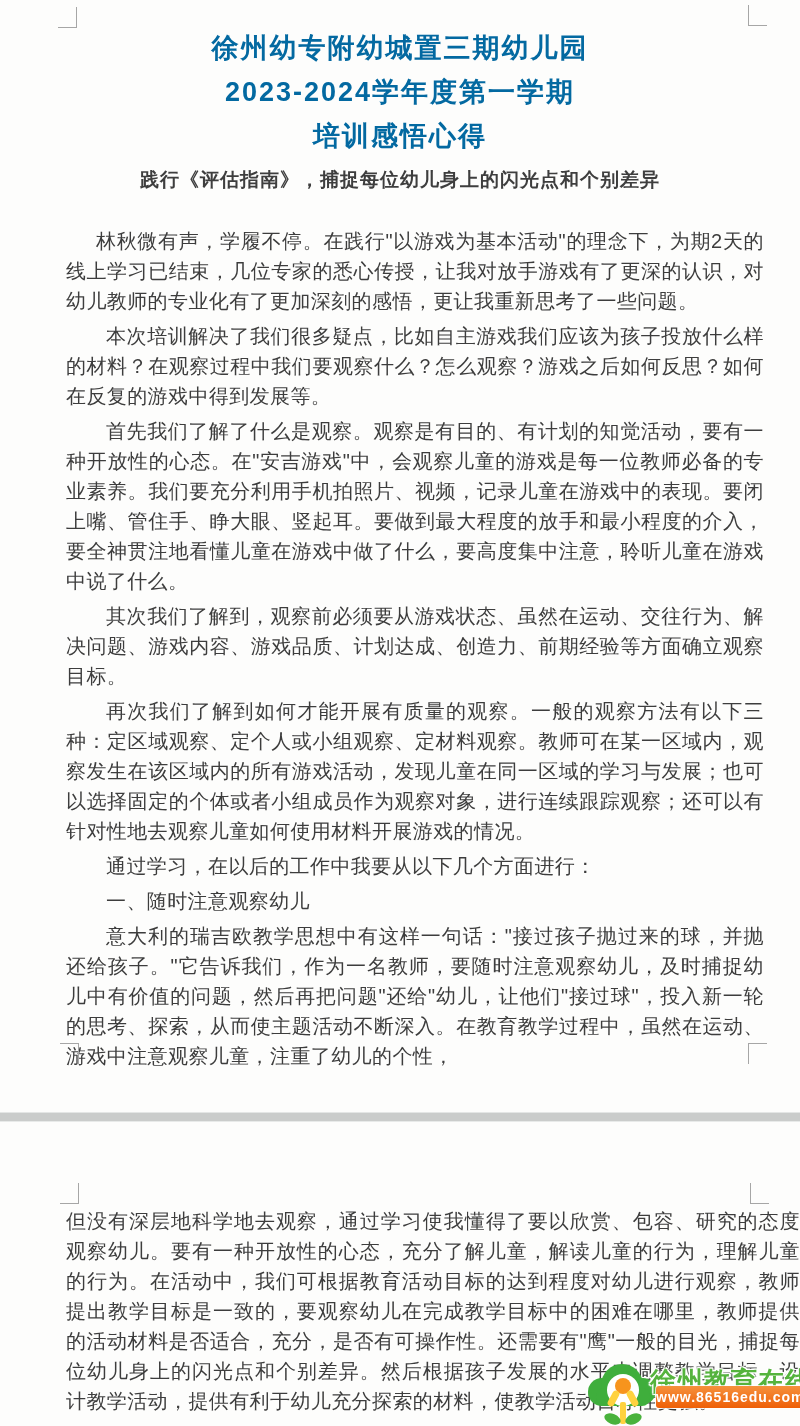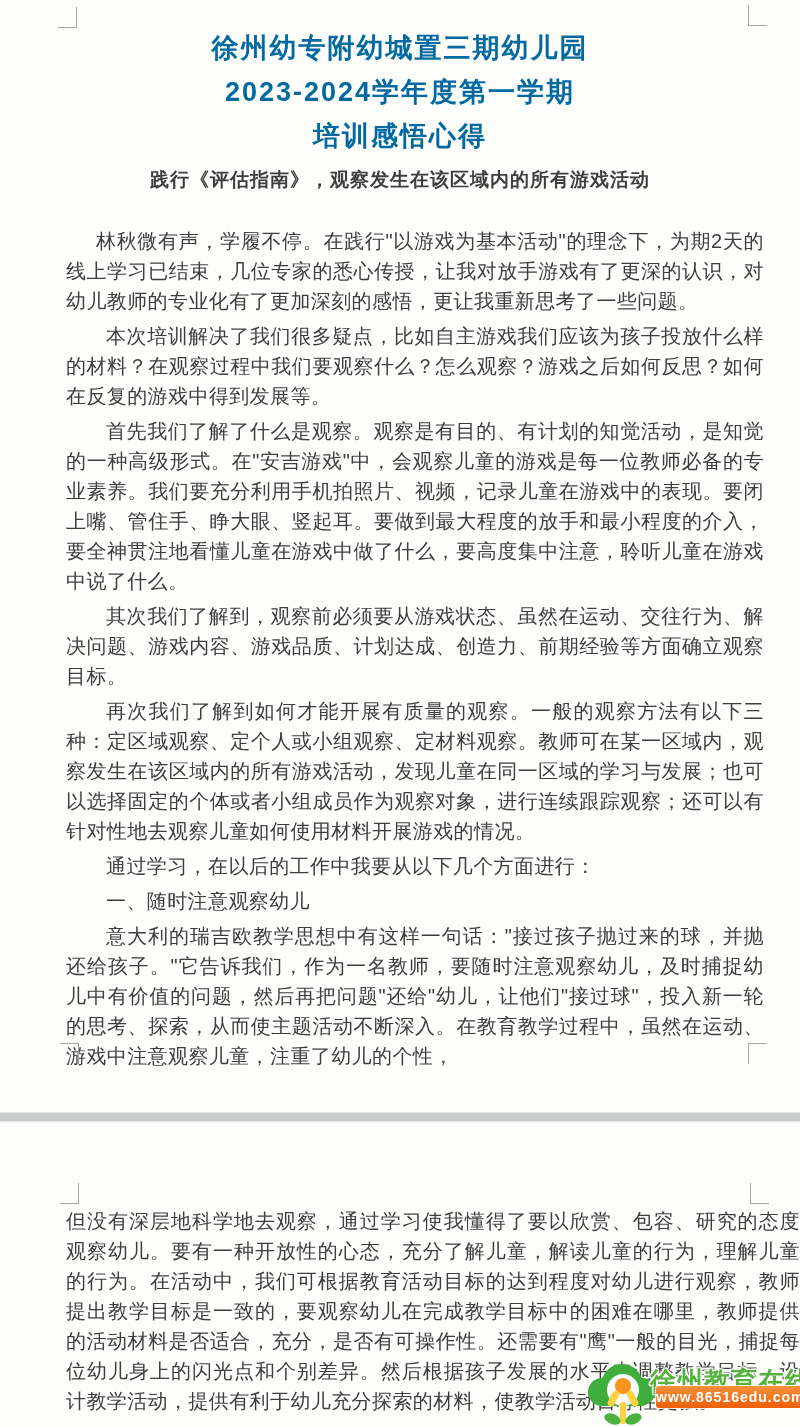--- a/index.html
+++ b/index.html
@@ -81,27 +81,27 @@
 </head>
 <body>
 
 <div class="stage">
 
   <div class="page page1">
     <div class="doc-header">
       <div class="title-line">徐州幼专附幼城置三期幼儿园</div>
       <div class="title-line">2023-2024学年度第一学期</div>
       <div class="title-line">培训感悟心得</div>
-      <div class="subtitle-line">践行《评估指南》，观察发生在该区域内的所有游戏活动</div>
+      <div class="subtitle-line">践行《评估指南》，捕捉每位幼儿身上的闪光点和个别差异</div>
     </div>
 
     <div class="body-text body1">
       <p>林秋微有声，学履不停。在践行"以游戏为基本活动"的理念下，为期2天的线上学习已结束，几位专家的悉心传授，让我对放手游戏有了更深的认识，对幼儿教师的专业化有了更加深刻的感悟，更让我重新思考了一些问题。</p>
       <p>本次培训解决了我们很多疑点，比如自主游戏我们应该为孩子投放什么样的材料？在观察过程中我们要观察什么？怎么观察？游戏之后如何反思？如何在反复的游戏中得到发展等。</p>
-      <p>首先我们了解了什么是观察。观察是有目的、有计划的知觉活动，是知觉的一种高级形式。在"安吉游戏"中，会观察儿童的游戏是每一位教师必备的专业素养。我们要充分利用手机拍照片、视频，记录儿童在游戏中的表现。要闭上嘴、管住手、睁大眼、竖起耳。要做到最大程度的放手和最小程度的介入，要全神贯注地看懂儿童在游戏中做了什么，要高度集中注意，聆听儿童在游戏中说了什么。</p>
+      <p>首先我们了解了什么是观察。观察是有目的、有计划的知觉活动，要有一种开放性的心态。在"安吉游戏"中，会观察儿童的游戏是每一位教师必备的专业素养。我们要充分利用手机拍照片、视频，记录儿童在游戏中的表现。要闭上嘴、管住手、睁大眼、竖起耳。要做到最大程度的放手和最小程度的介入，要全神贯注地看懂儿童在游戏中做了什么，要高度集中注意，聆听儿童在游戏中说了什么。</p>
       <p>其次我们了解到，观察前必须要从游戏状态、虽然在运动、交往行为、解决问题、游戏内容、游戏品质、计划达成、创造力、前期经验等方面确立观察目标。</p>
       <p>再次我们了解到如何才能开展有质量的观察。一般的观察方法有以下三种：定区域观察、定个人或小组观察、定材料观察。教师可在某一区域内，观察发生在该区域内的所有游戏活动，发现儿童在同一区域的学习与发展；也可以选择固定的个体或者小组成员作为观察对象，进行连续跟踪观察；还可以有针对性地去观察儿童如何使用材料开展游戏的情况。</p>
       <p>通过学习，在以后的工作中我要从以下几个方面进行：</p>
       <p>一、随时注意观察幼儿</p>
       <p>意大利的瑞吉欧教学思想中有这样一句话："接过孩子抛过来的球，并抛还给孩子。"它告诉我们，作为一名教师，要随时注意观察幼儿，及时捕捉幼儿中有价值的问题，然后再把问题"还给"幼儿，让他们"接过球"，投入新一轮的思考、探索，从而使主题活动不断深入。在教育教学过程中，虽然在运动、游戏中注意观察儿童，注重了幼儿的个性，</p>
     </div>
   </div>
 
   <div class="gap-divider"></div>
 

